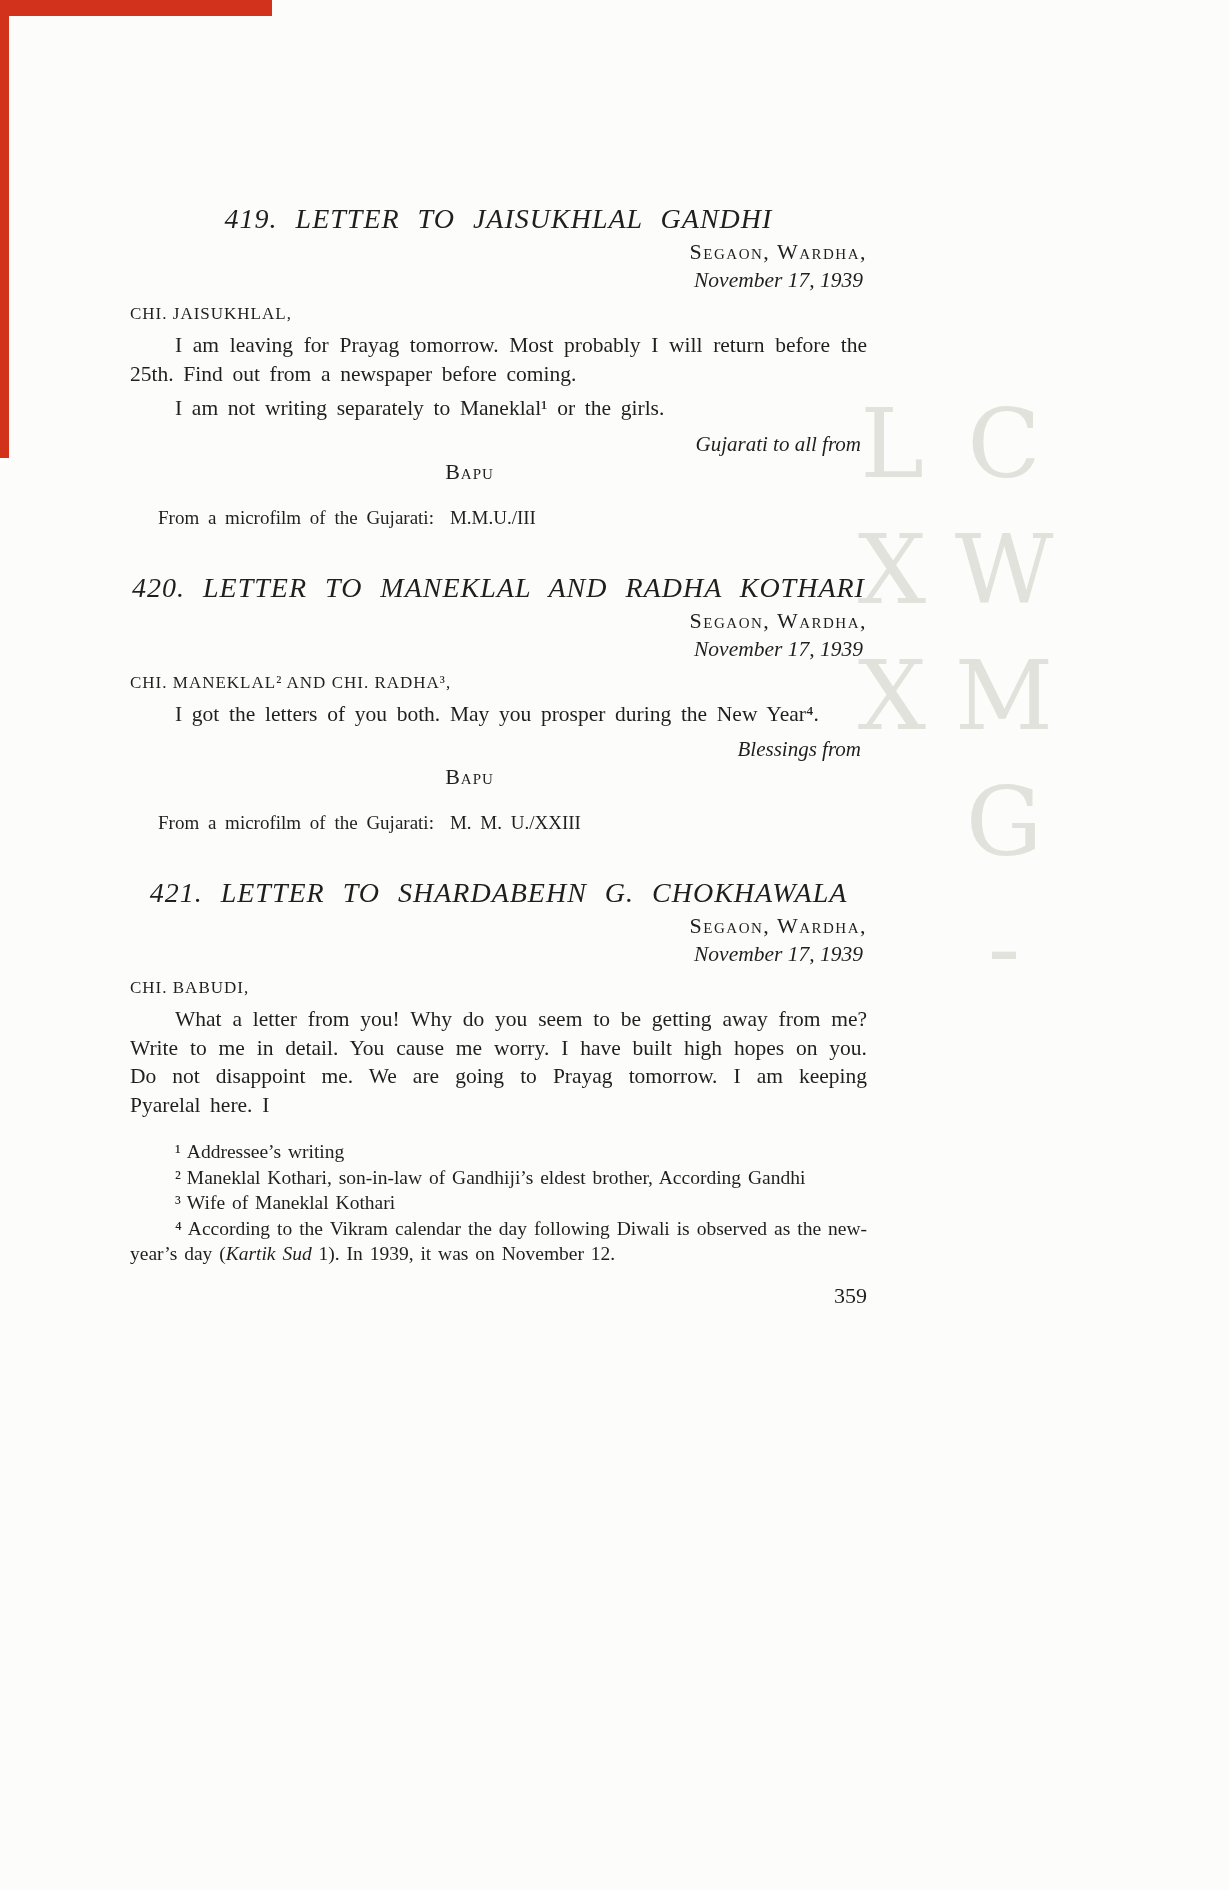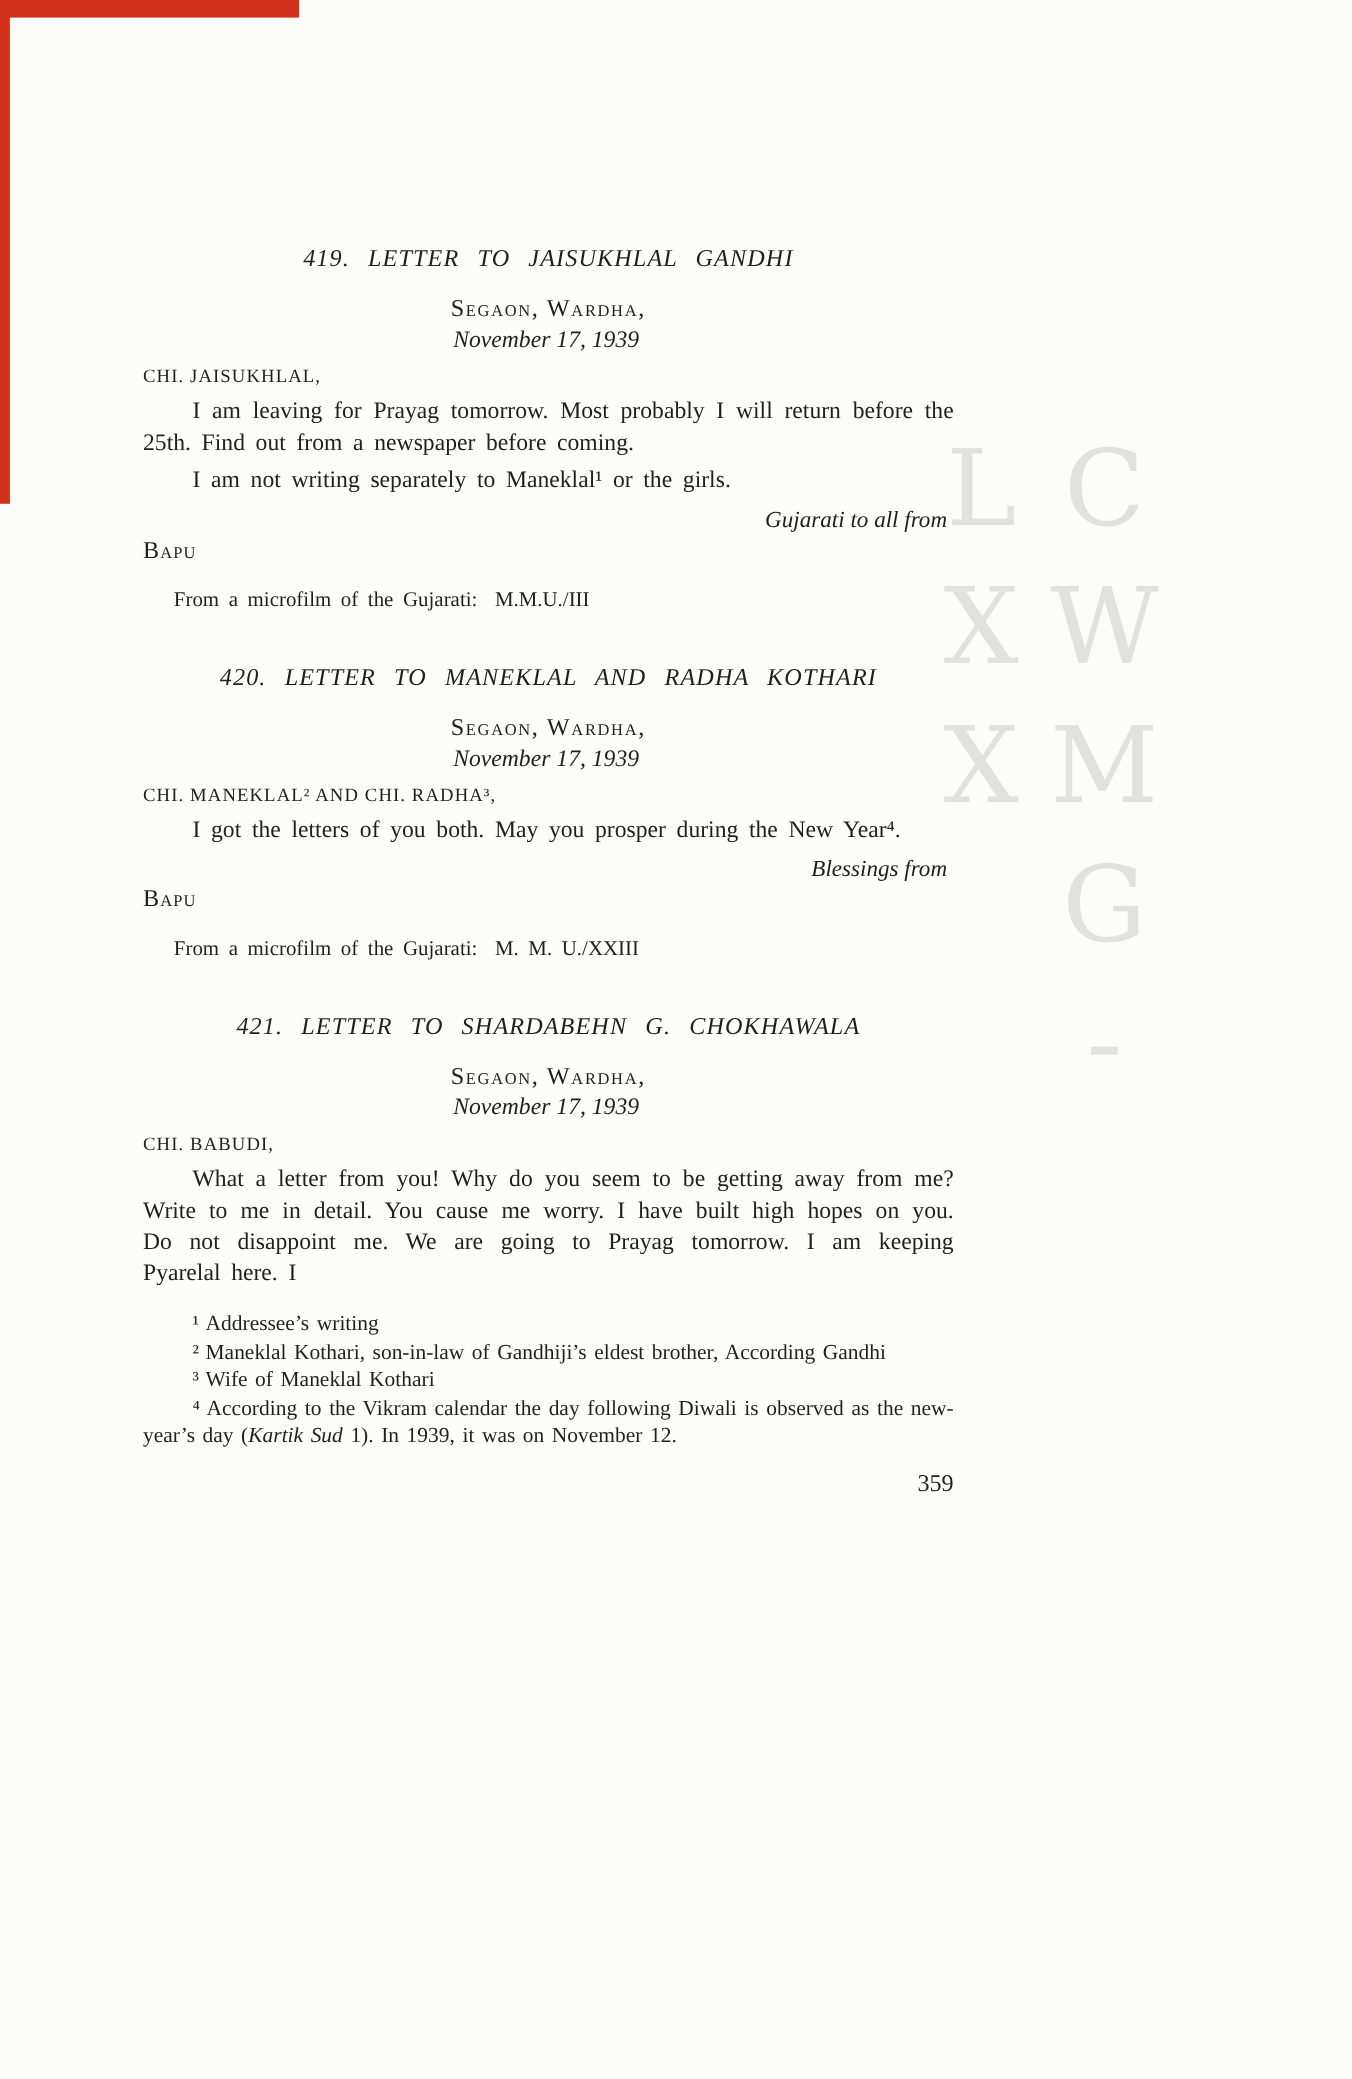--- a/index.html
+++ b/index.html
@@ -35,30 +35,30 @@
 
   .content {
     position: absolute;
     left: 130px;
     top: 205px;
     width: 737px;
     z-index: 1;
   }
 
   .heading {
-    margin: 16px;
-    font-size: 22px;
+    margin: 0;
+    font-size: 28px;
     line-height: 28px;
     font-weight: normal;
     font-style: italic;
     text-align: center;
     letter-spacing: 1px;
     word-spacing: 10px;
   }
-  .dateline { margin-top: 4px; text-align: center; line-height: 29px; }
+  .dateline { margin-top: 4px; text-align: right; line-height: 29px; }
   .place {
     font-variant: small-caps;
     font-size: 22px;
     letter-spacing: 1.5px;
   }
   .date { font-style: italic; font-size: 21.5px; padding-right: 4px; }
 
   .salutation {
     margin-top: 8px;
     font-size: 17px;
@@ -78,21 +78,21 @@
     font-style: italic;
     font-size: 21px;
     line-height: 27px;
     text-align: right;
     padding-right: 6px;
   }
   .signature {
     font-variant: small-caps;
     font-size: 22px;
     line-height: 28px;
-    text-align: left;
+    text-align: center;
     padding-right: 58px;
     letter-spacing: 1px;
   }
   .source {
     margin-top: 20px;
     font-size: 19px;
     line-height: 24px;
     padding-left: 28px;
     word-spacing: 4px;
   }

